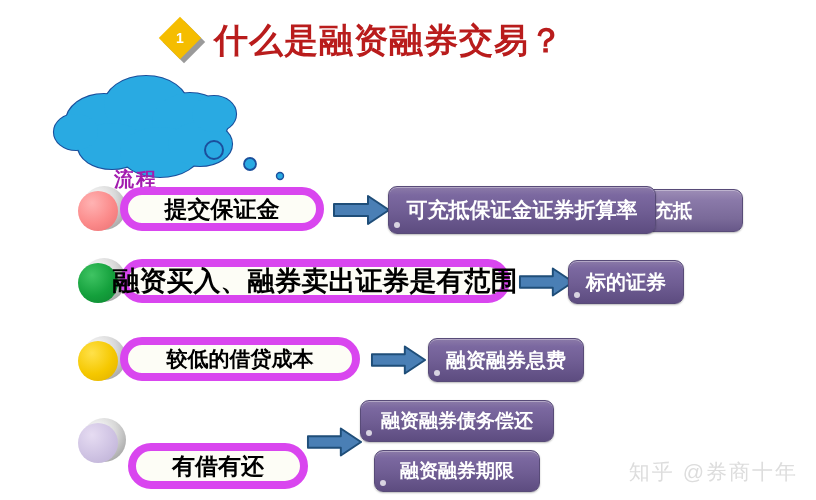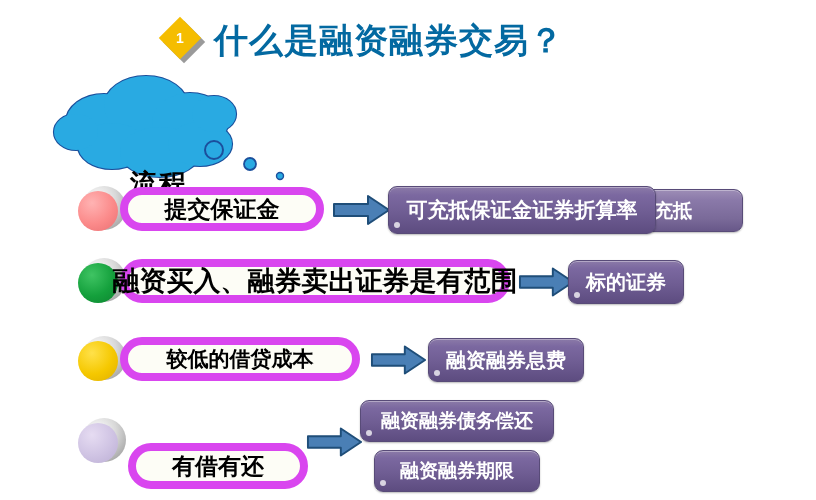--- a/index.html
+++ b/index.html
@@ -64,42 +64,42 @@
     display: flex;
     align-items: center;
     justify-content: center;
     color: #ffffff;
     font-size: 14px;
     font-weight: bold;
   }
   .title-text {
     font-size: 34px;
     font-weight: bold;
-    color: #0369a1;
+    color: #b91c1c;
     letter-spacing: 1px;
     white-space: nowrap;
     line-height: 1;
   }
 
   
   .cloud-wrap {
     position: absolute;
     left: 42px;
     top: 70px;
     width: 260px;
     height: 115px;
   }
   .cloud-svg { position: absolute; left: 0; top: 0; }
   .cloud-label {
     position: absolute;
-    left: 88px;
+    left: 72px;
     top: 96px;
-    font-size: 27px;
-    font-weight: bold;
-    color: #000000;
+    font-size: 20px;
+    font-weight: bold;
+    color: #a21caf;
     letter-spacing: 2px;
   }
 
   .bullet {
     position: absolute;
     width: 48px;
     height: 48px;
   }
   .bullet .ring {
     position: absolute;
@@ -272,14 +272,15 @@
   </div>
   <div class="pill" style="left:128px; top:419px; width:180px; height:46px; font-size:23px;margin-top:24px;">有借有还</div>
 
   <svg class="arrow" style="left:306px; top:426px;" width="58" height="32" viewBox="0 0 60 32">
     <polygon points="2,10 36,10 36,2 57,16 36,30 36,22 2,22" fill="#4a7fb5" stroke="#1f4e79" stroke-width="2" stroke-linejoin="round"></polygon>
   </svg>
 
   <div class="pbox front" style="left:360px; top:400px; width:194px; height:42px; font-size:19px;">融资融券债务偿还</div>
   <div class="pbox front" style="left:374px; top:450px; width:166px; height:42px; font-size:19px;">融资融券期限</div>
 
+  <div class="watermark">知乎 @券商十年</div>
 
 </div>
 
 </body></html>

